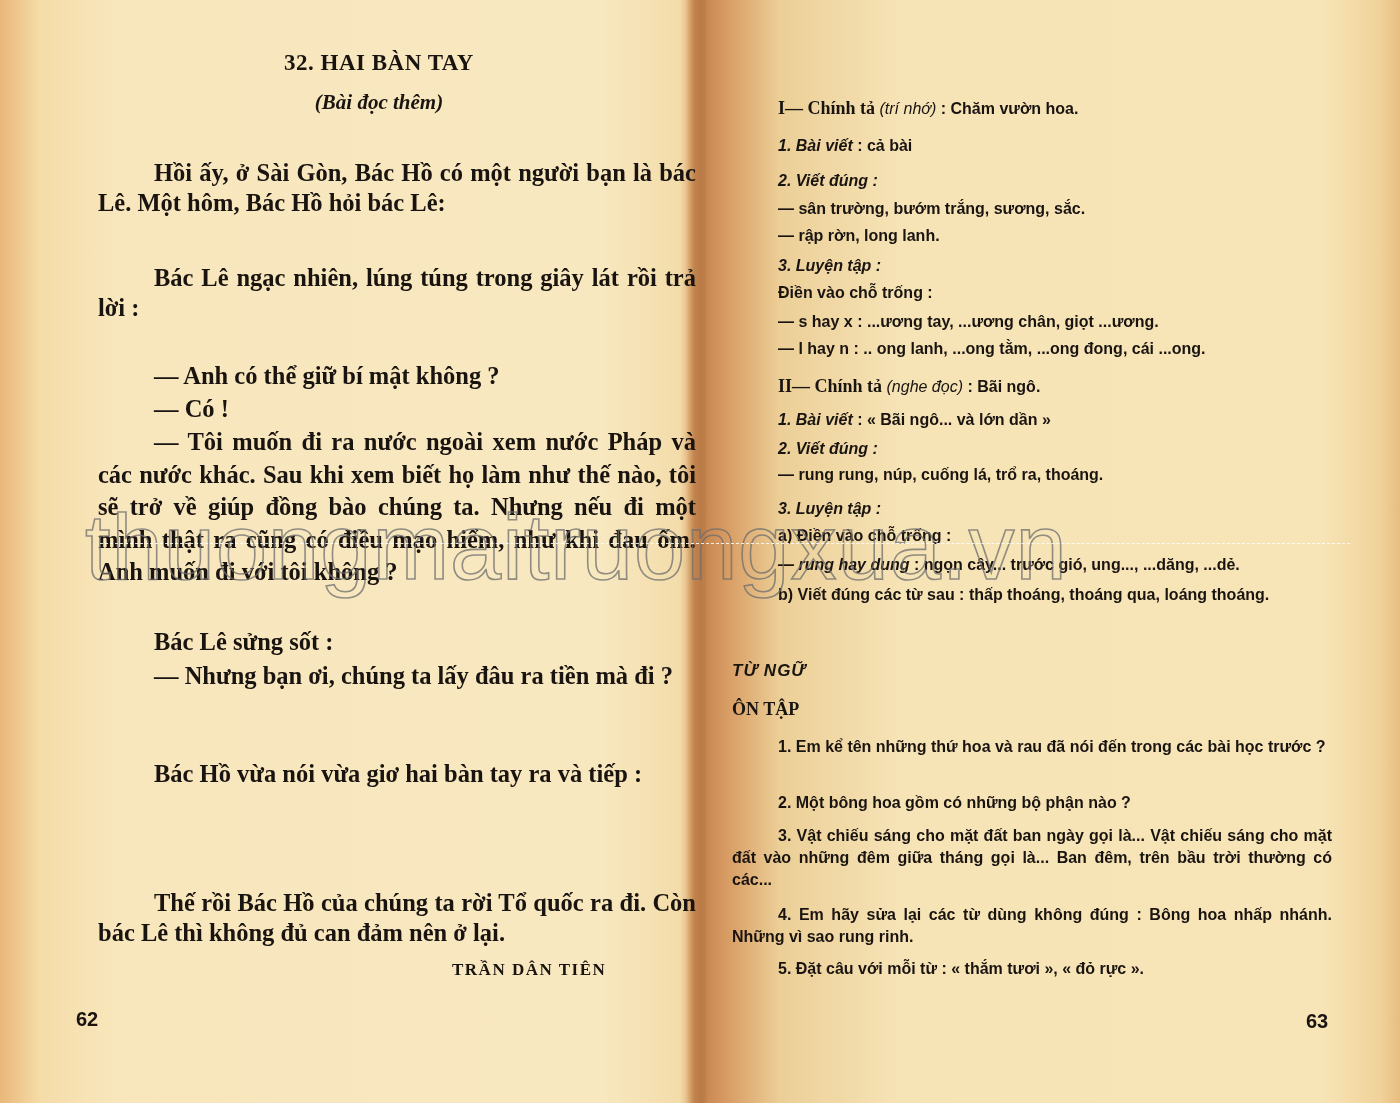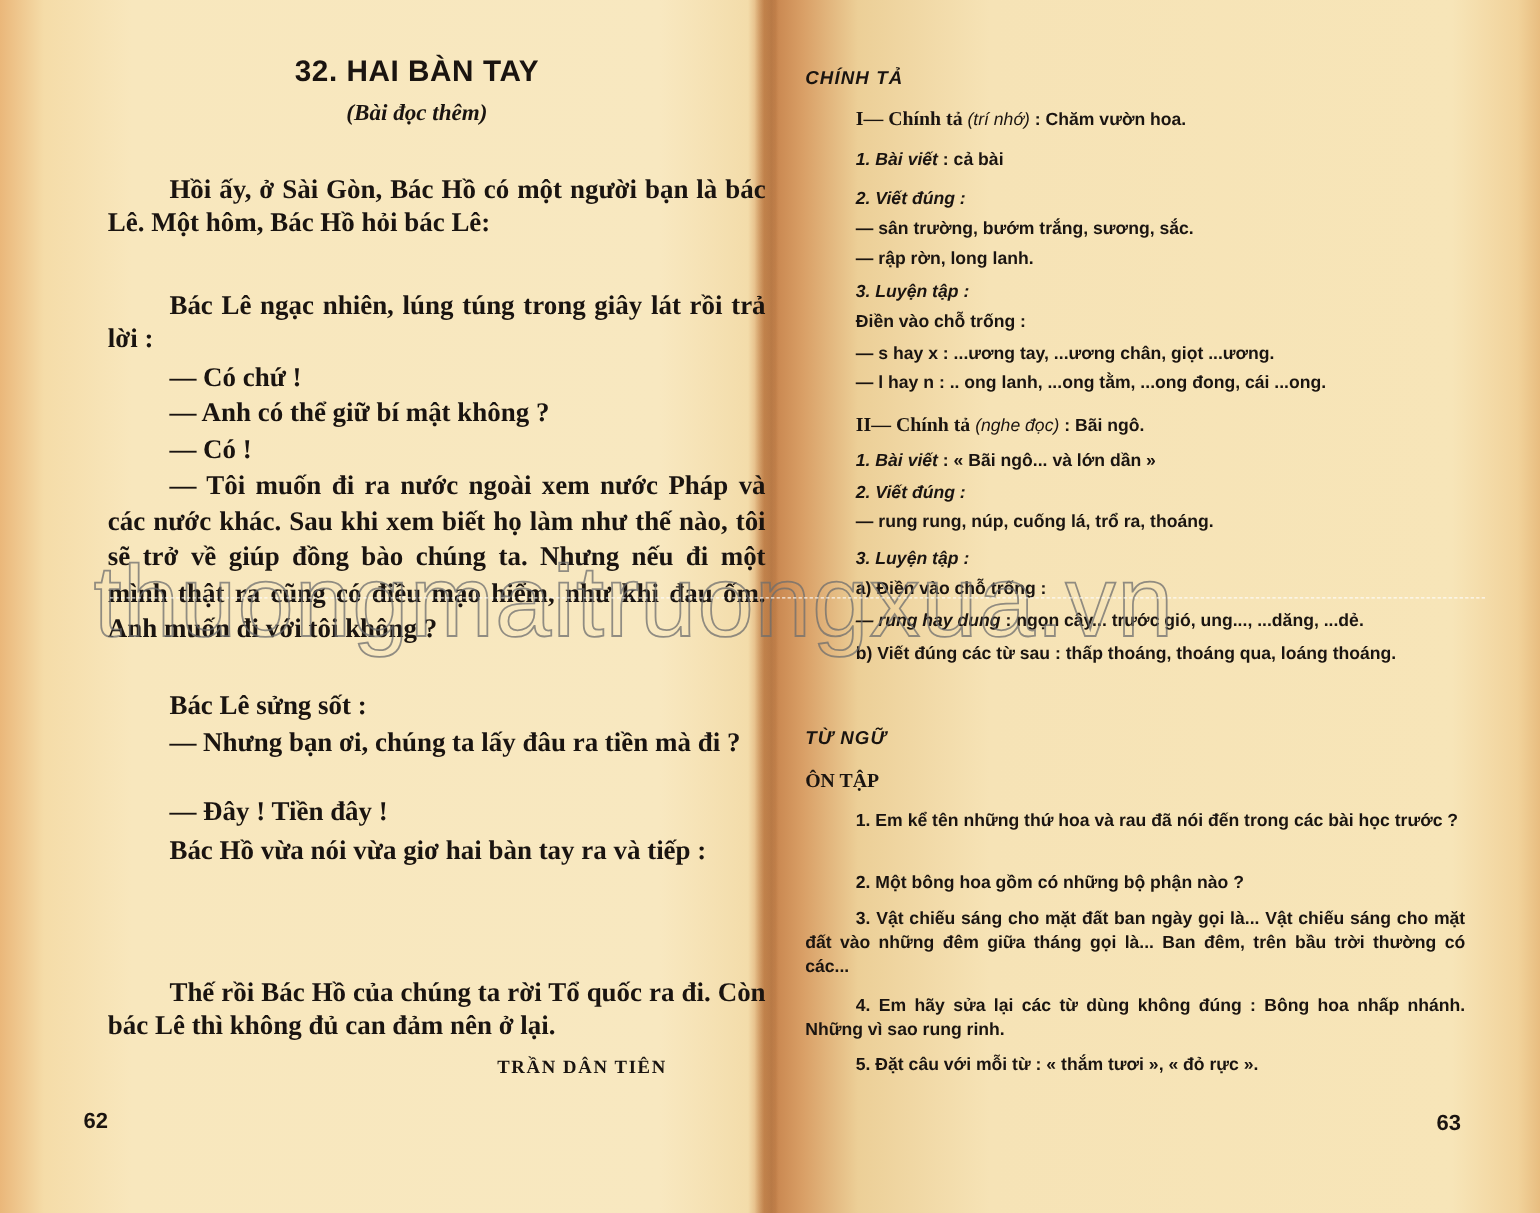--- a/index.html
+++ b/index.html
@@ -7,21 +7,21 @@
     background:#f3dfae;font-family:"Liberation Serif","DejaVu Serif",serif;color:#1a1410;}
   .spread{position:absolute;inset:0;
     background:
       linear-gradient(90deg,#eab77a 0px,#f5dca8 40px,#f8e7bd 120px,#f8e8c0 600px,#f3dcaa 680px,#d79c63 695px,#c98750 705px,#d99f66 730px,#eccf97 780px,#f6e3b6 900px,#f7e5b8 1320px,#f1d29a 1380px,#e8bd80 1400px);}
   .gutter-shadow{position:absolute;left:686px;top:0;width:22px;height:1103px;
     background:linear-gradient(90deg,rgba(150,80,30,0) 0,rgba(150,80,30,.35) 40%,rgba(120,60,20,.25) 70%,rgba(150,80,30,0) 100%);}
   .page{position:absolute;top:0;height:1103px;}
   .left{left:80px;width:598px;}
   .right{left:732px;width:600px;}
   .title{position:absolute;top:50px;left:0;width:598px;text-align:center;
-    font-family:Liberation Sans, sans-serif;font-weight:bold;font-size:27px;letter-spacing:0.5px;}
+    font-family:Liberation Serif, serif;font-weight:bold;font-size:23px;letter-spacing:0.5px;}
   .subtitle{position:absolute;top:90px;left:0;width:598px;text-align:center;font-weight:bold;font-style:italic;font-size:21px;}
   .lp{position:absolute;left:0;width:598px;font-size:24.5px;font-weight:bold;line-height:30px;text-align:justify;margin:18px;}
   .ind{text-indent:56px;}
   .author{position:absolute;top:960px;left:372px;font-size:17px;font-weight:bold;letter-spacing:1.5px;}
   .pnum{position:absolute;font-size:20px;font-weight:bold;font-family:"Liberation Sans",sans-serif;}
   .rp{position:absolute;left:0;width:600px;font-family:"Liberation Sans","DejaVu Sans",sans-serif;font-weight:bold;
     font-size:16px;line-height:22px;margin:0;text-align:justify;}
   .rh{font-style:italic;font-weight:bold;font-size:17px;letter-spacing:1px;}
   .rind{padding-left:46px;}
   .rtind{text-indent:46px;}
@@ -37,36 +37,33 @@
 
 <div class="spread"></div>
 <div class="gutter-shadow"></div>
 
 <div class="page left">
   <div class="title">32. HAI BÀN TAY</div>
   <div class="subtitle">(Bài đọc thêm)</div>
 
   <p class="lp ind" style="top:140px">Hồi ấy, ở Sài Gòn, Bác Hồ có một người bạn là bác Lê. Một hôm, Bác Hồ hỏi bác Lê:</p>
   <p class="lp ind" style="top:245px">Bác Lê ngạc nhiên, lúng túng trong giây lát rồi trả lời :</p>
-  <p class="lp ind" style="top:311px">— Có chứ !</p>
   <p class="lp ind" style="top:343px">— Anh có thể giữ bí mật không ?</p>
   <p class="lp ind" style="top:376px">— Có !</p>
   <p class="lp ind" style="top:408px;line-height:32.5px">— Tôi muốn đi ra nước ngoài xem nước Pháp và các nước khác. Sau khi xem biết họ làm như thế nào, tôi sẽ trở về giúp đồng bào chúng ta. Nhưng nếu đi một mình thật ra cũng có điều mạo hiểm, như khi đau ốm. Anh muốn đi với tôi không ?</p>
   <p class="lp ind" style="top:609px">Bác Lê sửng sốt :</p>
   <p class="lp ind" style="top:643px">— Nhưng bạn ơi, chúng ta lấy đâu ra tiền mà đi ?</p>
-  <p class="lp ind" style="top:705px">— Đây ! Tiền đây !</p>
   <p class="lp ind" style="top:741px">Bác Hồ vừa nói vừa giơ hai bàn tay ra và tiếp :</p>
   <p class="lp ind" style="top:870px">Thế rồi Bác Hồ của chúng ta rời Tổ quốc ra đi. Còn bác Lê thì không đủ can đảm nên ở lại.</p>
 
   <div class="author" style="left:372px">TRẦN DÂN TIÊN</div>
   <div class="pnum" style="top:1008px;left:-4px">62</div>
 </div>
 
 <div class="page right">
-  <div class="rp rh" style="top:60px">CHÍNH TẢ</div>
 
   <p class="rp rind" style="top:97px">
     <span class="ser">I— Chính tả</span>
     <span class="it" style="font-weight:normal">(trí nhớ)</span>
     <span>: Chăm vườn hoa.</span>
   </p>
   <p class="rp rind" style="top:135px">
     <span class="it">1. Bài viết</span>
     <span>: cả bài</span>
   </p>

